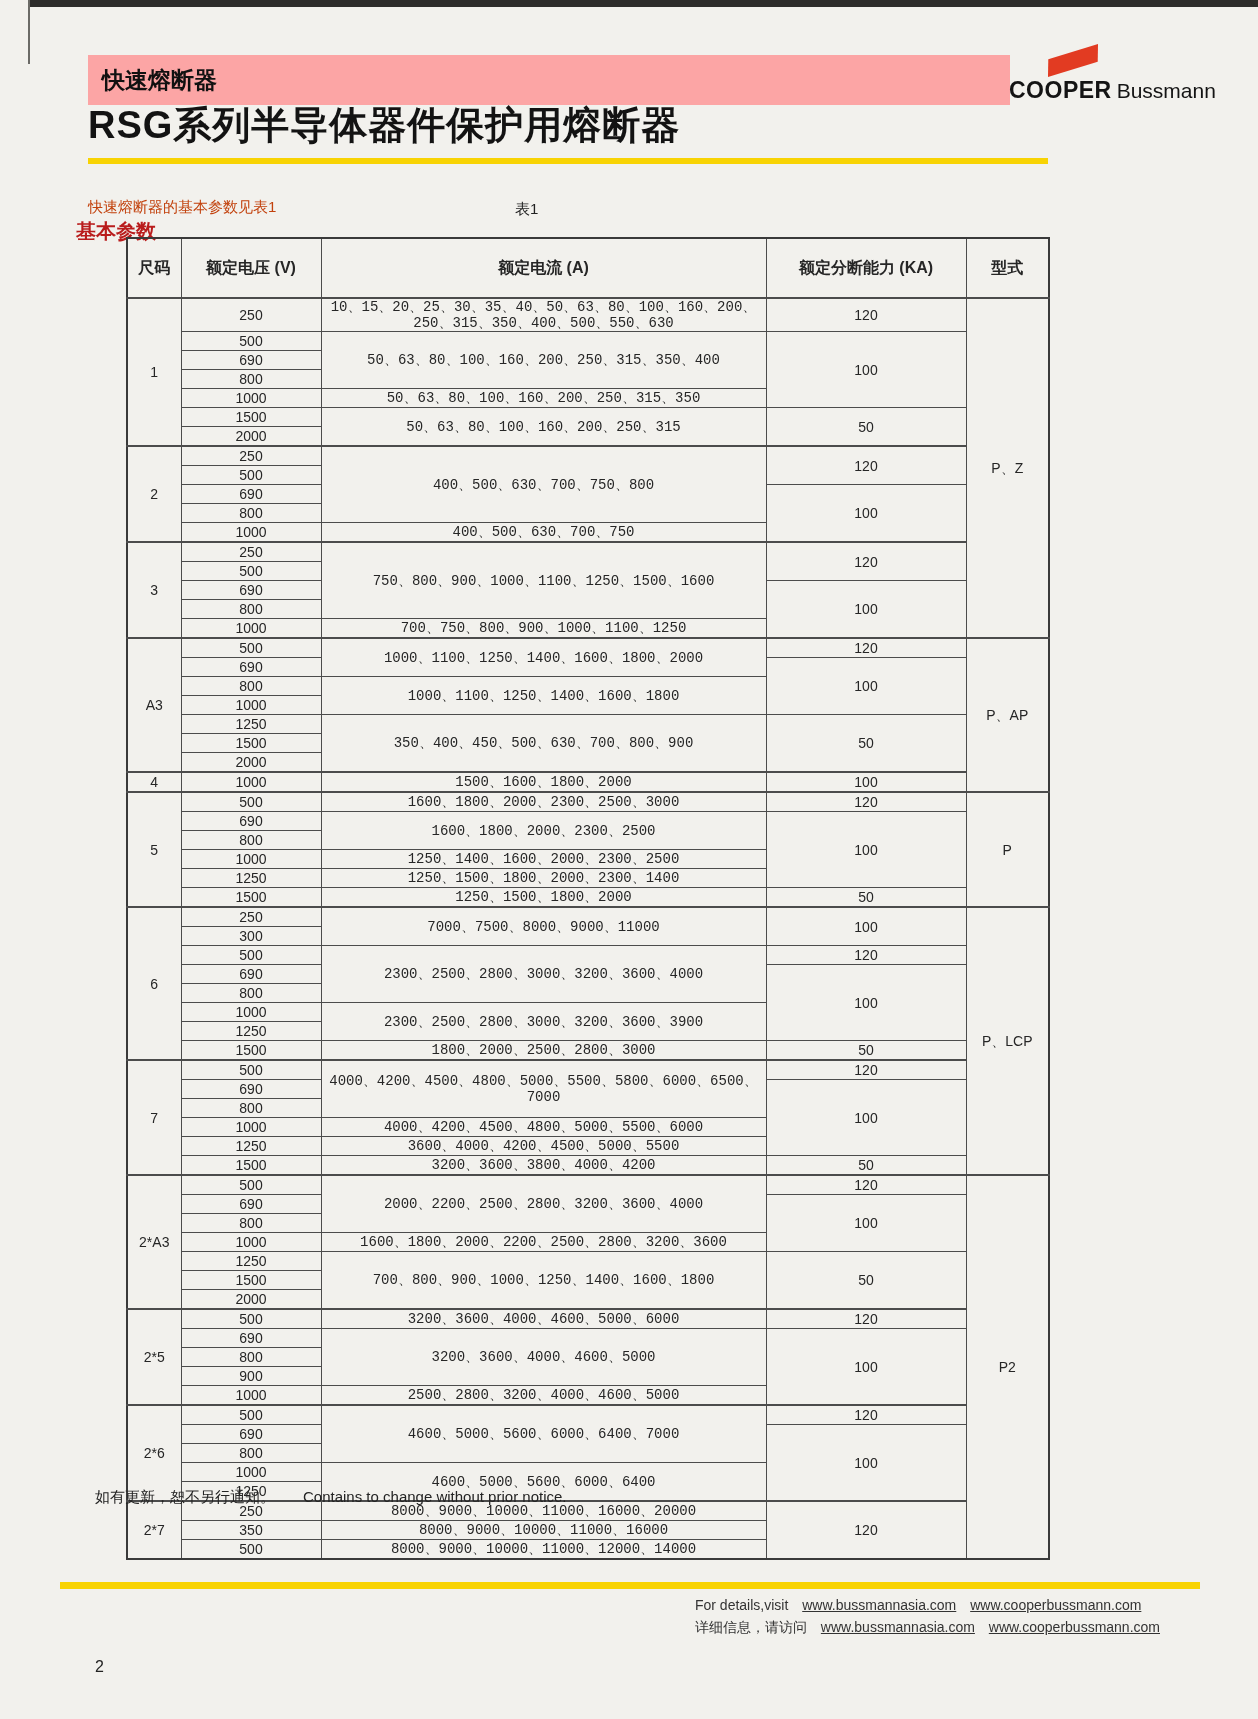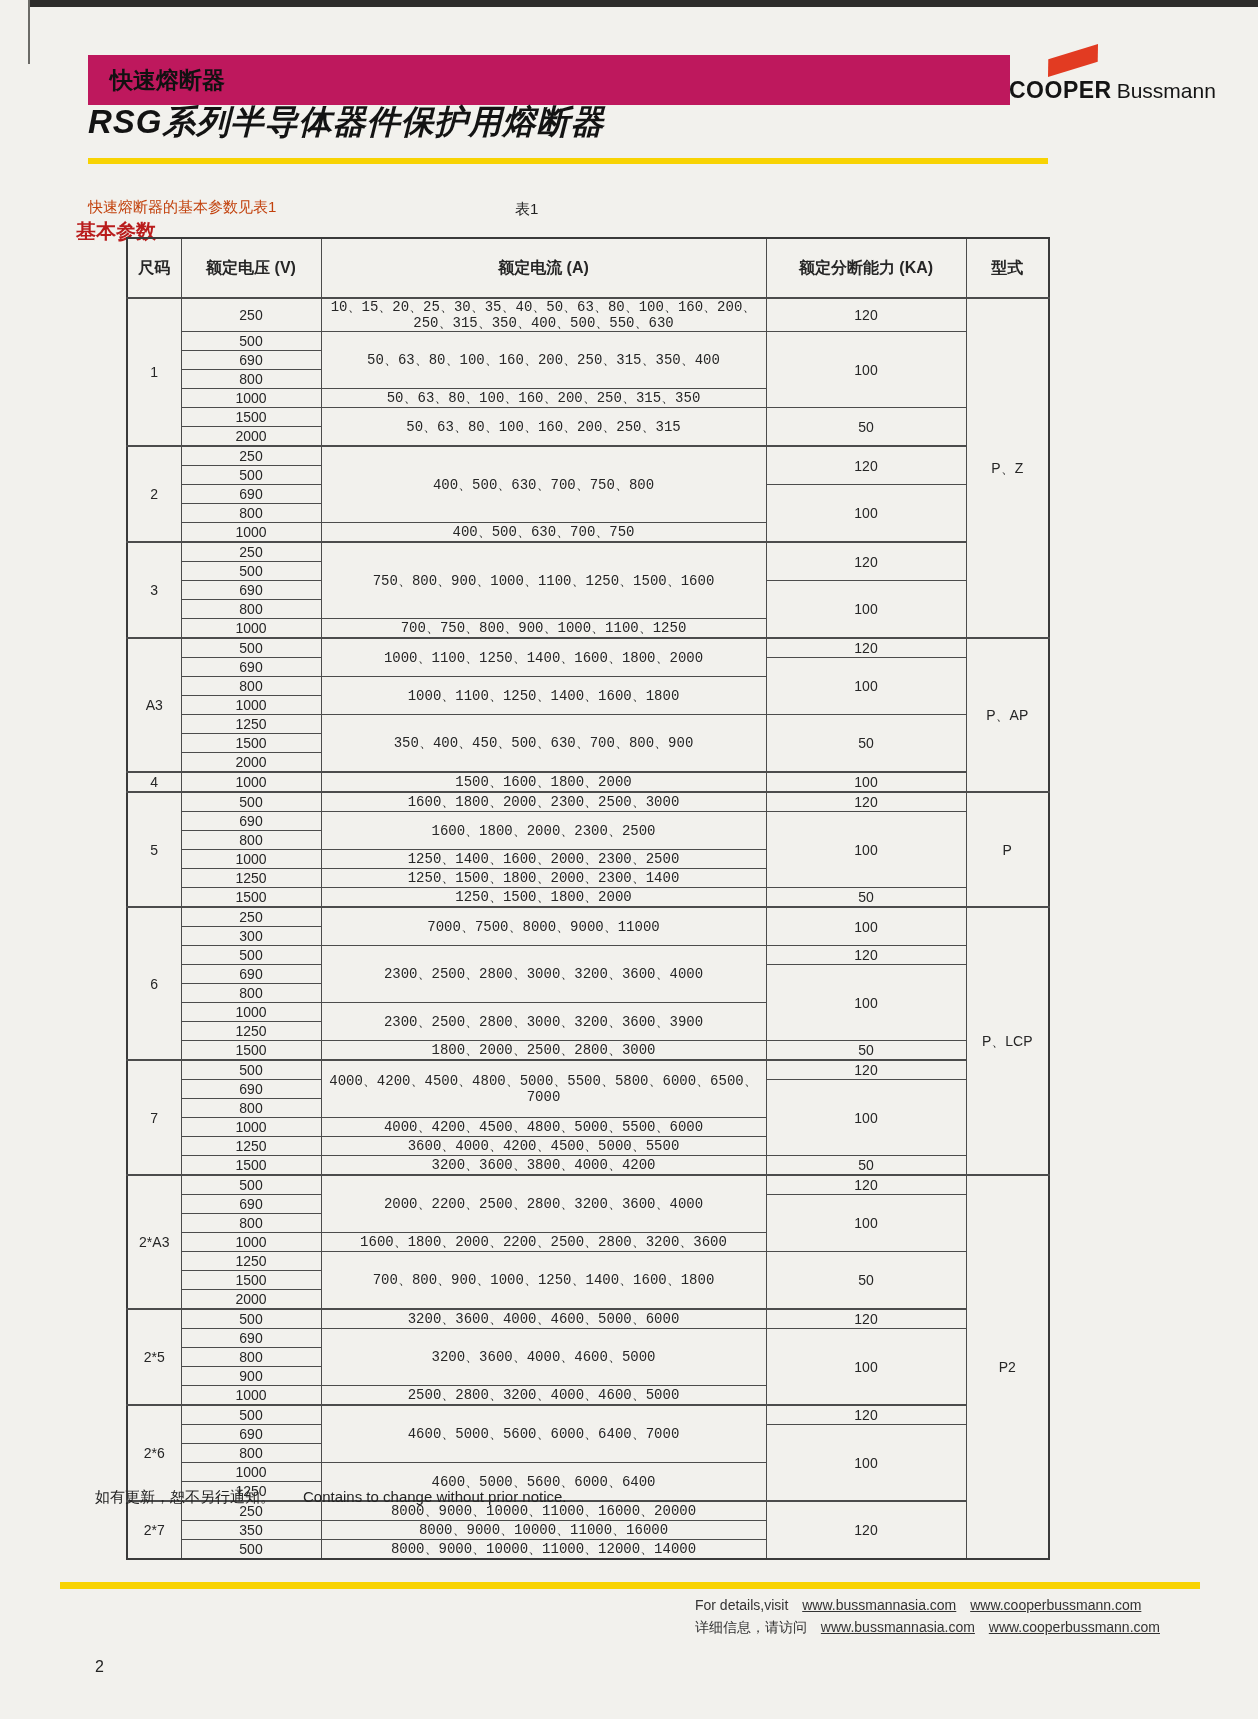--- a/index.html
+++ b/index.html
@@ -6,36 +6,36 @@
   .page{
     position:relative;width:1258px;height:1719px;margin:0 auto;
     background:#f2f1ed;overflow:hidden;
     font-family:"Liberation Sans","DejaVu Sans",sans-serif;color:#222;
   }
   .scan-edge-top{position:absolute;top:0;left:28px;right:0;height:7px;background:#2e2d2b;}
   .scan-edge-left{position:absolute;top:0;left:28px;width:2px;height:64px;background:#6b6a66;}
 
   .banner{
     position:absolute;top:55px;left:88px;width:922px;height:50px;
-    background:#be185d;display:flex;align-items:center;padding-left:22px;box-sizing:border-box;
+    background:#fca5a5;display:flex;align-items:center;padding-left:14px;box-sizing:border-box;
   }
   .banner-text{font-size:23px;font-weight:bold;color:#111;}
 
   .logo{position:absolute;top:52px;left:1005px;width:165px;height:52px;}
   .logo-flag{
     position:absolute;top:0;left:42px;width:52px;height:17px;background:#e23b22;
     transform:rotate(-17deg) skewX(-18deg);
   }
   .logo-row{position:absolute;bottom:0;left:4px;white-space:nowrap;}
   .logo-cooper{font-size:23px;font-weight:bold;color:#141414;letter-spacing:0.5px;}
   .logo-bussmann{font-size:21px;font-weight:normal;color:#141414;margin-left:5px;}
 
   .doc-title{
     position:absolute;top:100px;left:88px;width:960px;
-    font-size:33px;font-weight:bold;color:#131313;letter-spacing:1px;font-style:italic;
+    font-size:38px;font-weight:bold;color:#131313;letter-spacing:1px;
   }
   .yellow-rule{position:absolute;top:158px;left:88px;width:960px;height:6px;background:#f8d303;}
   .section-heading{position:absolute;top:171px;left:76px;font-size:20px;font-weight:bold;color:#b91c1c;margin-top:47px;}
   .intro-line{position:absolute;top:198px;left:88px;font-size:15px;color:#c2410c;}
   .table-caption{position:absolute;top:200px;left:515px;font-size:15px;color:#222;}
 
   .table-wrap{position:absolute;top:237px;left:126px;width:922px;}
   table.spec{
     border-collapse:collapse;width:922px;table-layout:fixed;
     border:2px solid #3a3a3a;

